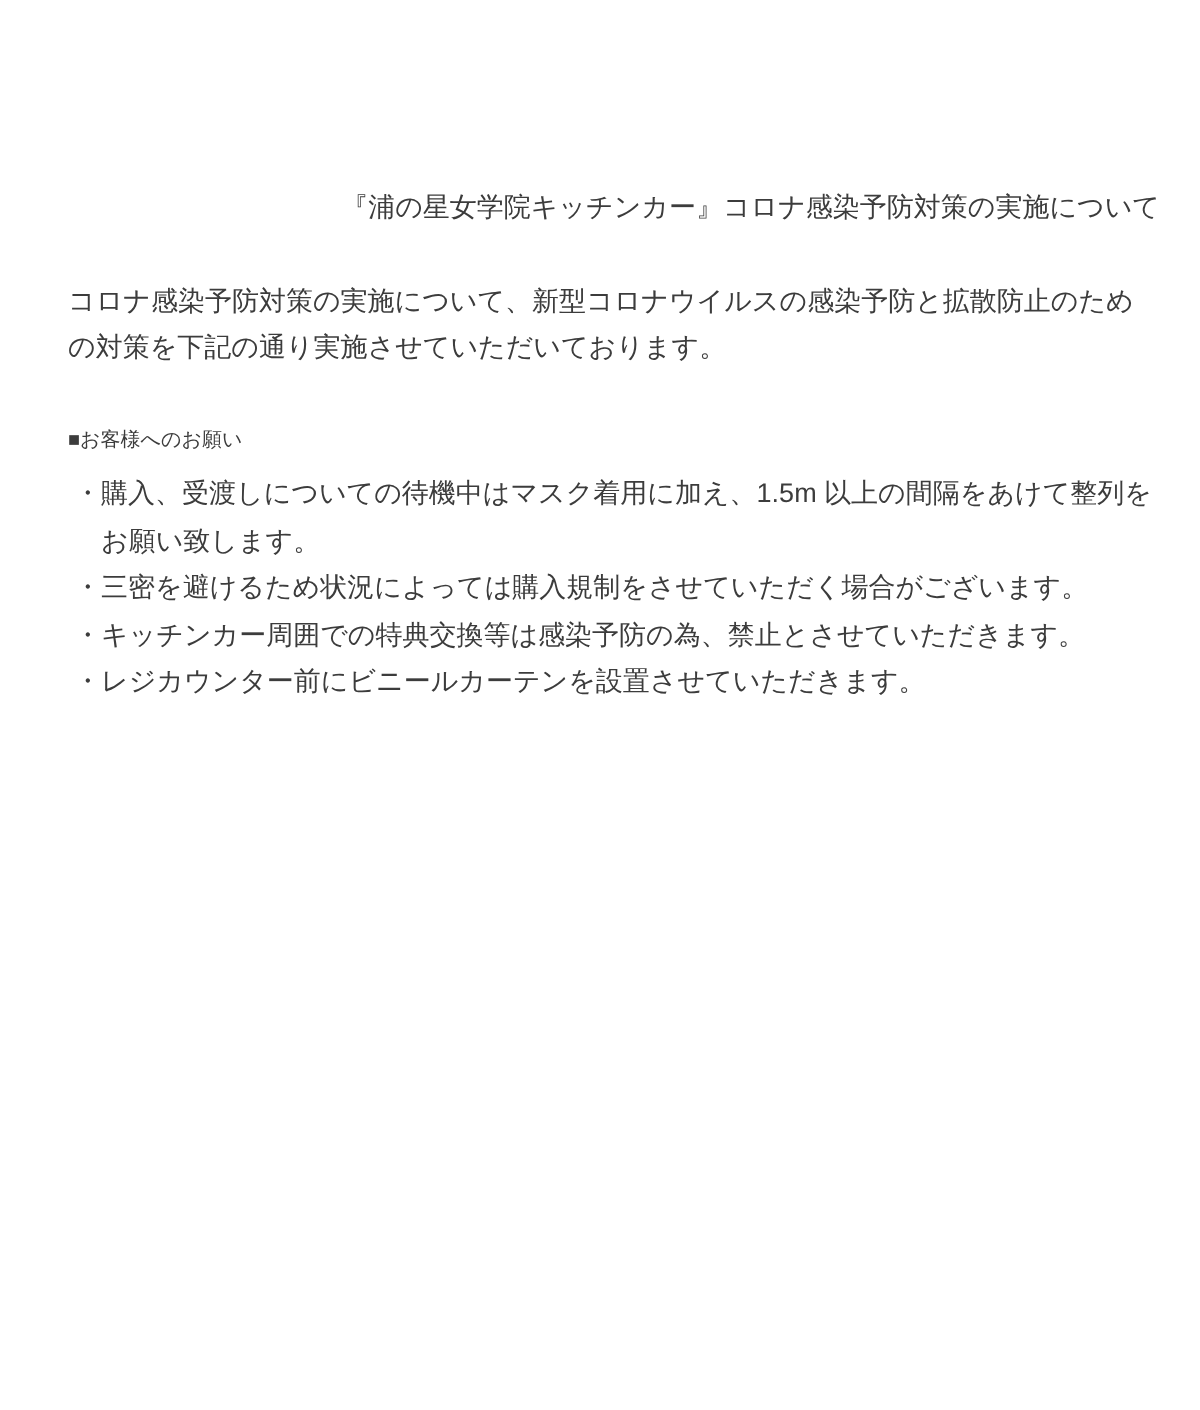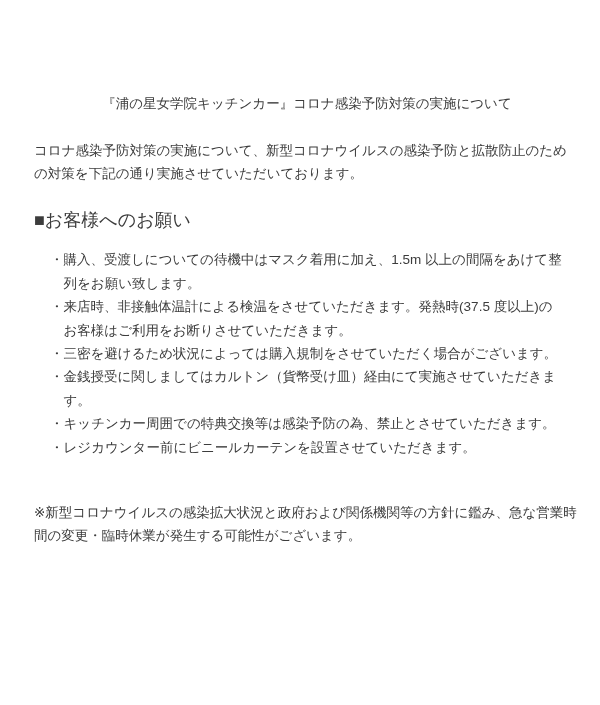--- a/index.html
+++ b/index.html
@@ -20,37 +20,37 @@
     padding: 92px 20px 0 34px;
     color: #3c3c3c;
     background: #ffffff;
     font-size: 13.5px;
     line-height: 23.4px;
     letter-spacing: 0;
   }
   .doc-title {
     font-size: 13.5px;
     font-weight: normal;
-    text-align: center;
+    text-align: right;
     margin: 0 0 23.4px 0;
     line-height: 23.4px;
     color: #3c3c3c;
   }
   .intro {
     margin: 0;
   }
   .section-heading {
-    font-size: 18px;
+    font-size: 10px;
     font-weight: normal;
     margin: 23.4px 0 0 0;
     line-height: 23.4px;
   }
   .request-list {
     list-style: none;
-    margin: 16px;
+    margin: 3px;
     padding: 0;
   }
   .request-list li {
     text-indent: -13.5px;
     padding-left: 13.5px;
   }
   .notes {
     margin-top: 42px;
   }
   .notes p {
@@ -63,24 +63,21 @@
 <div class="page">
 
   <h1 class="doc-title">『浦の星女学院キッチンカー』コロナ感染予防対策の実施について</h1>
 
   <p class="intro">コロナ感染予防対策の実施について、新型コロナウイルスの感染予防と拡散防止のための対策を下記の通り実施させていただいております。</p>
 
   <h2 class="section-heading">■お客様へのお願い</h2>
 
   <ul class="request-list">
     <li>・購入、受渡しについての待機中はマスク着用に加え、1.5m 以上の間隔をあけて整列をお願い致します。</li>
-    <li>・来店時、非接触体温計による検温をさせていただきます。発熱時(37.5 度以上)のお客様はご利用をお断りさせていただきます。</li>
     <li>・三密を避けるため状況によっては購入規制をさせていただく場合がございます。</li>
-    <li>・金銭授受に関しましてはカルトン（貨幣受け皿）経由にて実施させていただきます。</li>
     <li>・キッチンカー周囲での特典交換等は感染予防の為、禁止とさせていただきます。</li>
     <li>・レジカウンター前にビニールカーテンを設置させていただきます。</li>
   </ul>
 
   <div class="notes">
-    <p>※新型コロナウイルスの感染拡大状況と政府および関係機関等の方針に鑑み、急な営業時間の変更・臨時休業が発生する可能性がございます。</p>
   </div>
 
 </div>
 
 </body></html>

